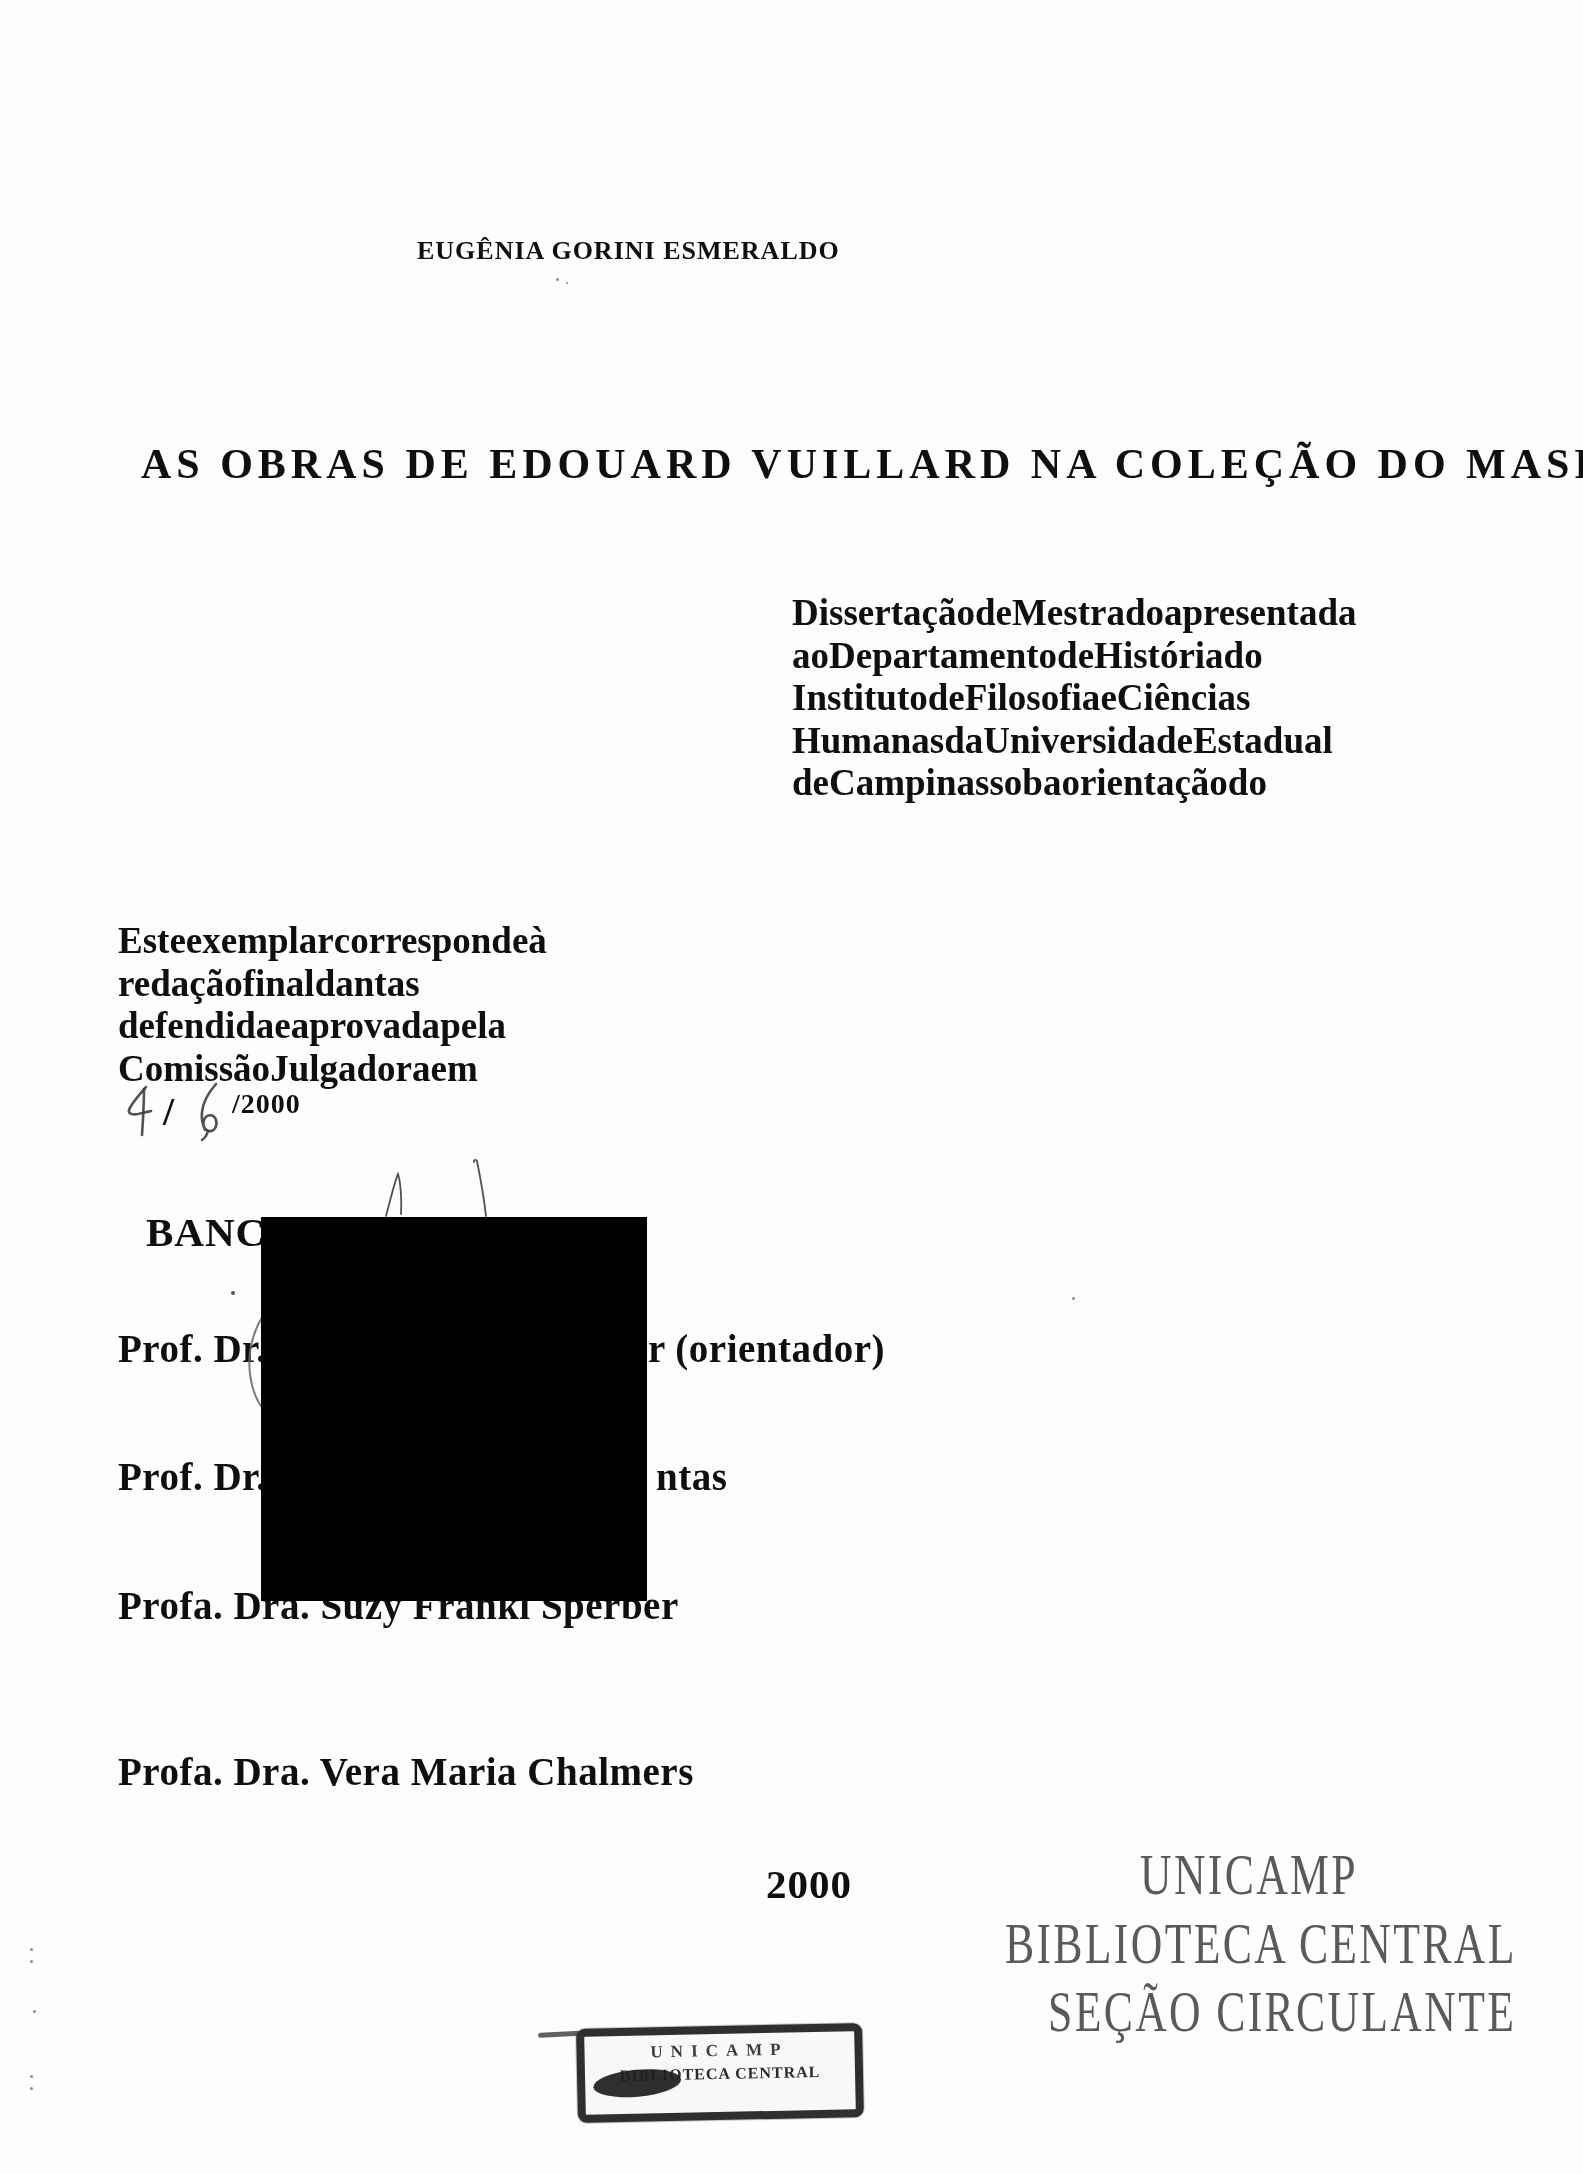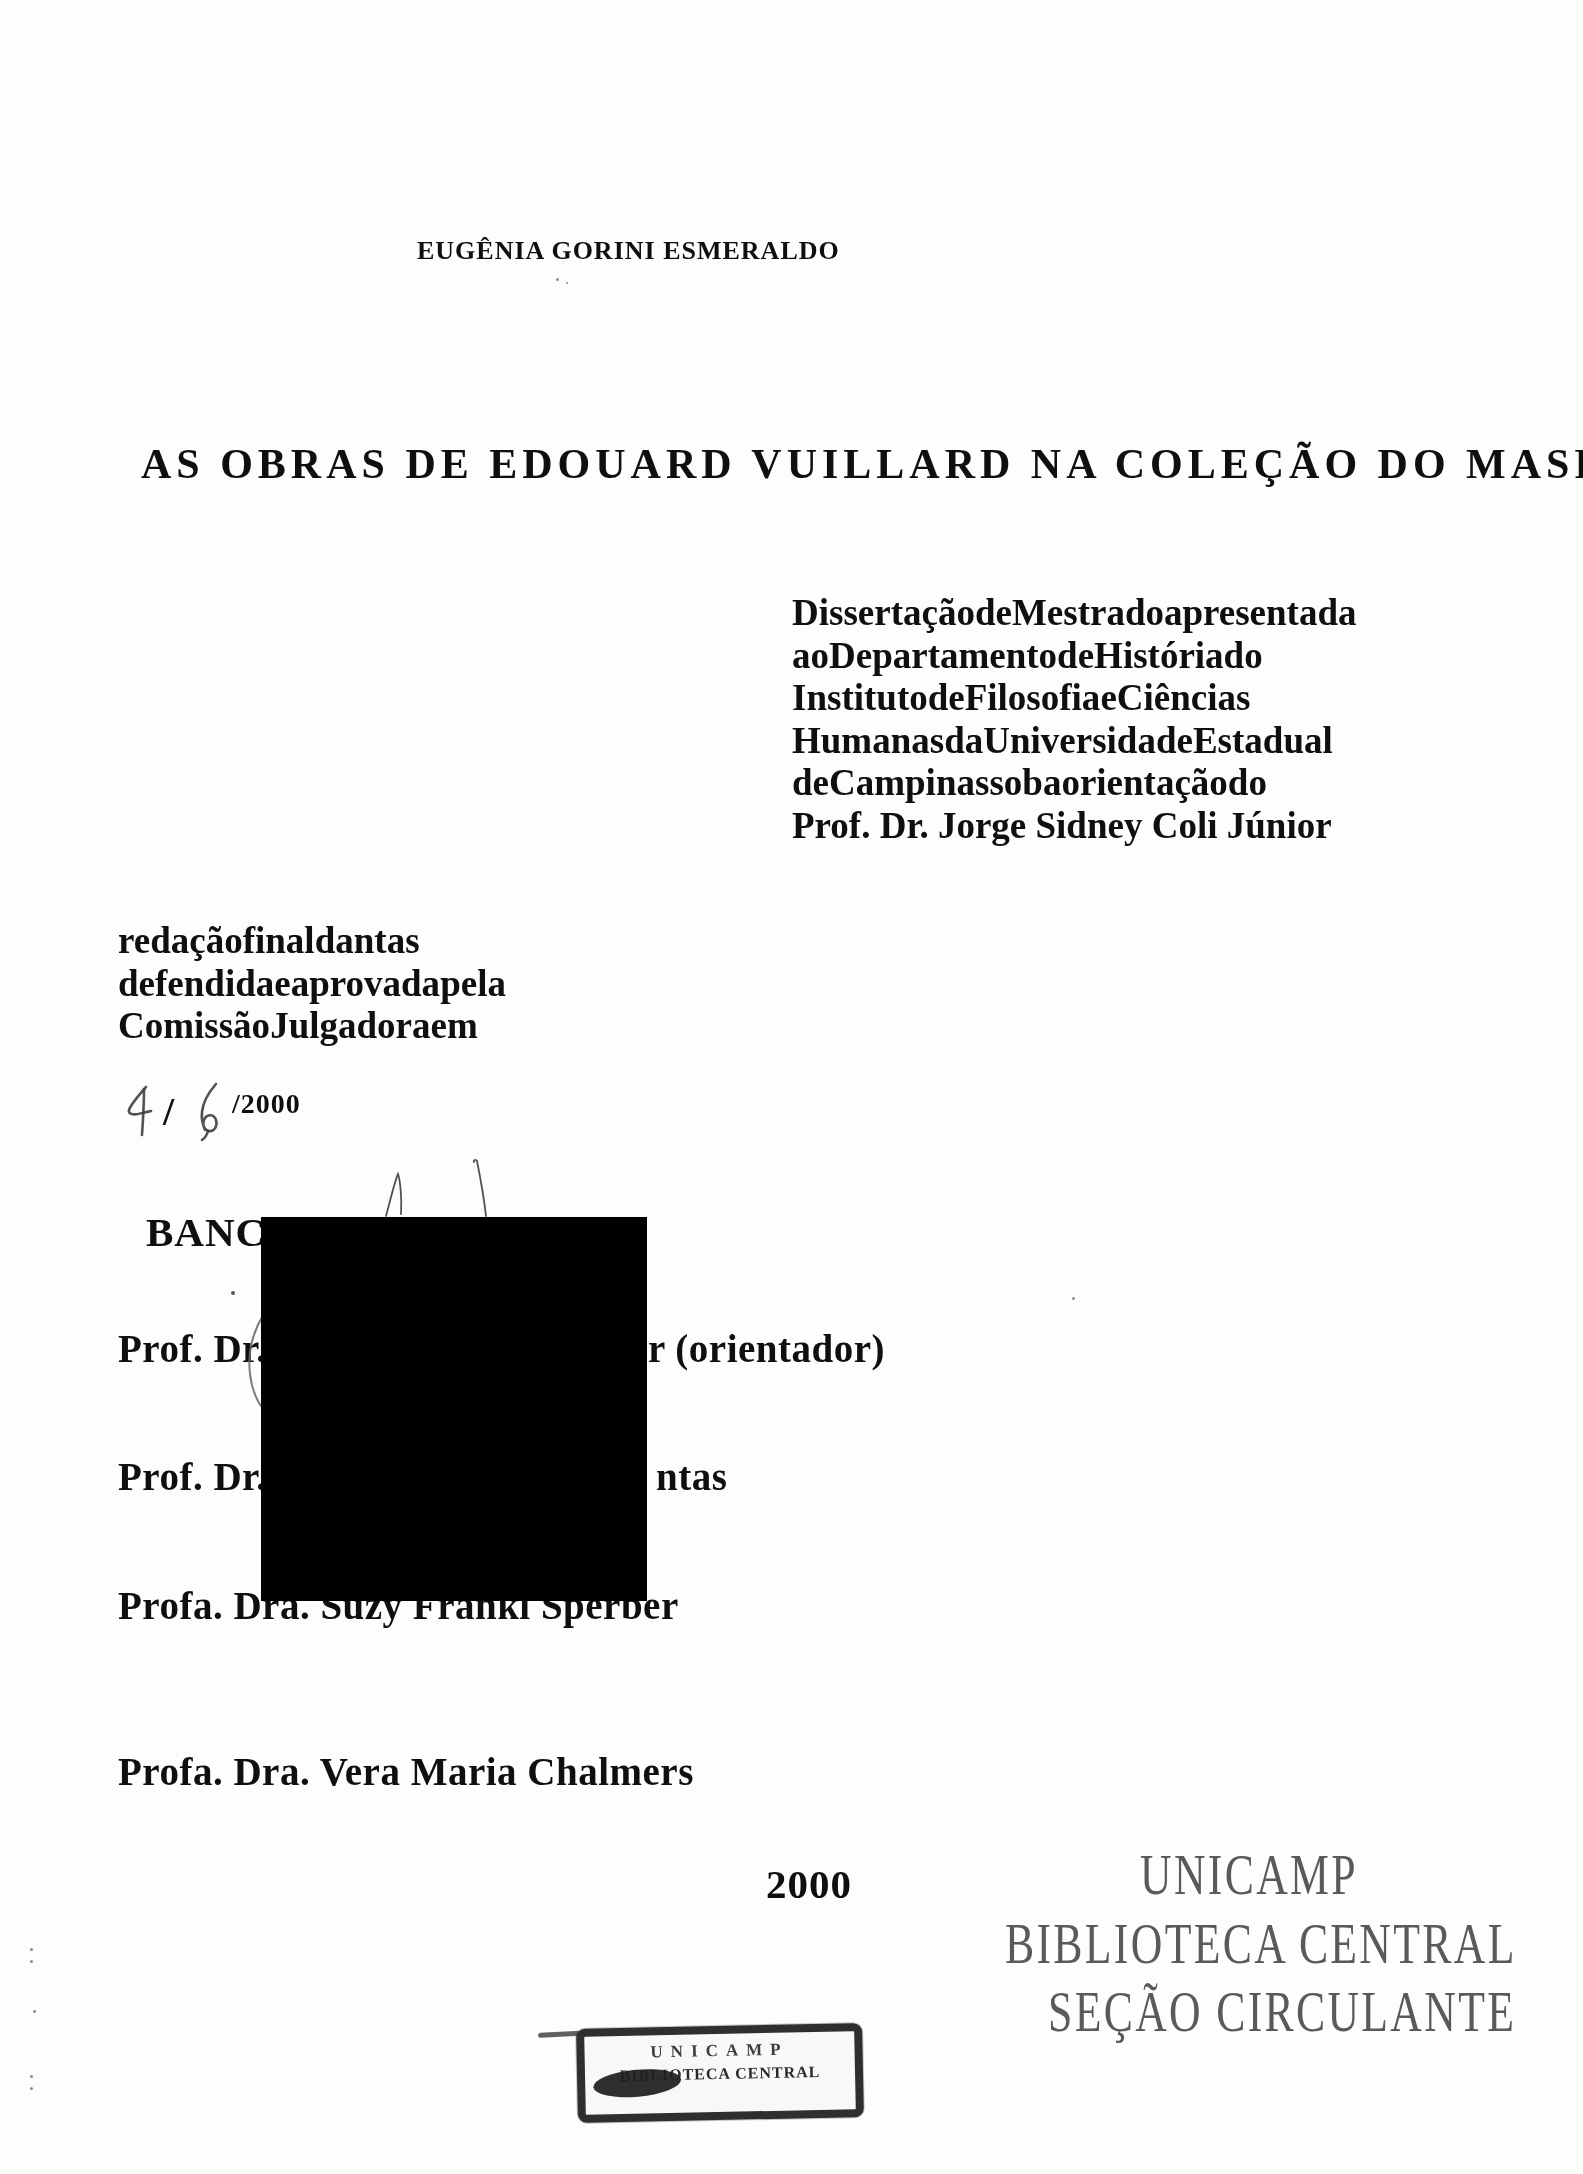--- a/index.html
+++ b/index.html
@@ -89,24 +89,29 @@
         <span>Estadual</span>
       </div>
       <div class="jline">
         <span>de</span>
         <span>Campinas</span>
         <span>sob</span>
         <span>a</span>
         <span>orientação</span>
         <span>do</span>
       </div>
-      <div class="jline-plain">Prof. Dr. Jorge Sidney Coli Júnior</div>
     </div>
 
   <div class="abs para approval">
+      <div class="jline">
+        <span>Este</span>
+        <span>exemplar</span>
+        <span>corresponde</span>
+        <span>à</span>
+      </div>
       <div class="jline">
         <span>redação</span>
         <span>final</span>
         <span>da</span>
         <span>ntas</span>
       </div>
       <div class="jline">
         <span>defendida</span>
         <span>e</span>
         <span>aprovada</span>

